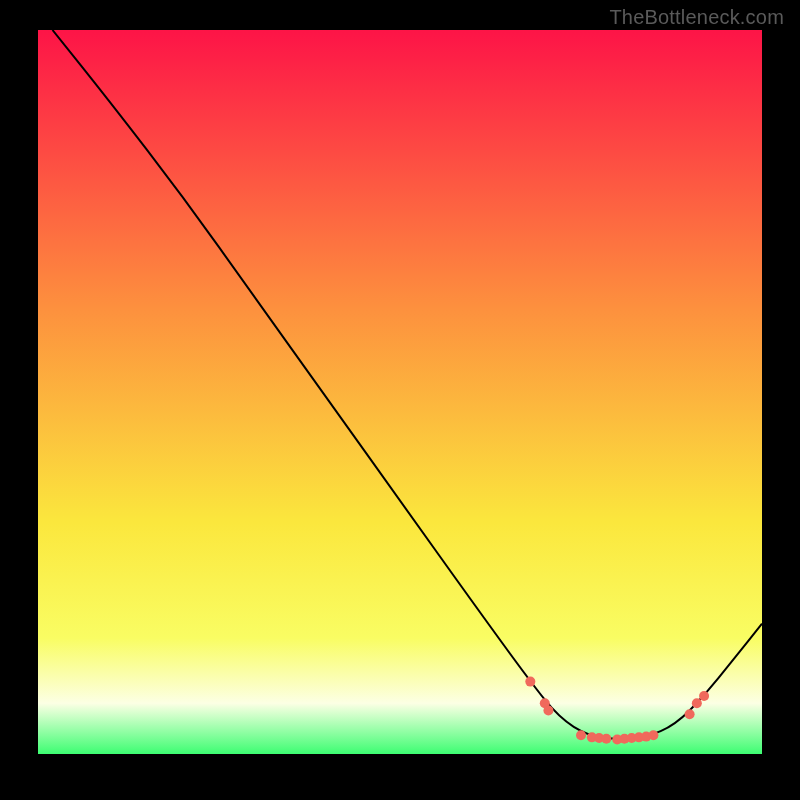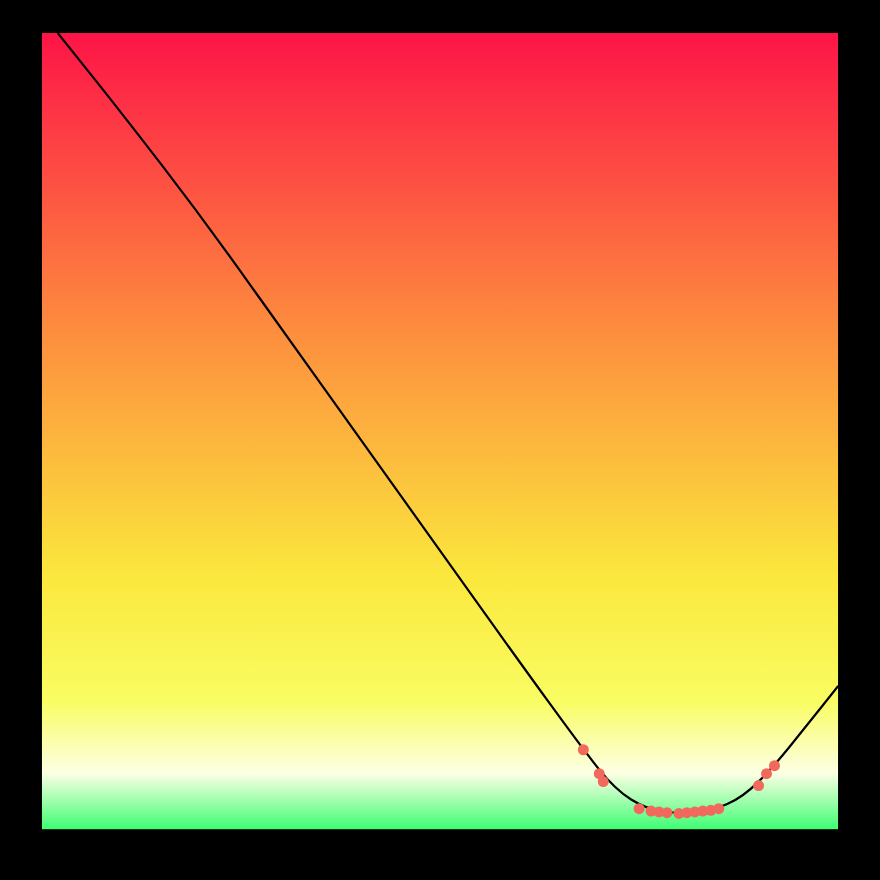--- a/index.html
+++ b/index.html
@@ -36,20 +36,21 @@
   .plot-area svg {
     display: block;
     width: 100%;
     height: 100%;
   }
 </style>
 </head>
 <body>
 
 <div class="frame">
+  <div class="attribution">TheBottleneck.com</div>
 
   <div class="plot-area">
     <svg viewBox="0 0 724 724" preserveAspectRatio="none">
       <defs>
         <linearGradient id="bg-grad" x1="0" y1="0" x2="0" y2="1">
           <stop id="g-stop-0" offset="0%" stop-color="#fd1447"></stop>
           <stop id="g-stop-1" offset="38%" stop-color="#fd8f3e"></stop>
           <stop id="g-stop-2" offset="68%" stop-color="#fbe73d"></stop>
           <stop id="g-stop-3" offset="84%" stop-color="#f9fd63"></stop>
           <stop id="g-stop-4" offset="93%" stop-color="#fcffe4"></stop>

